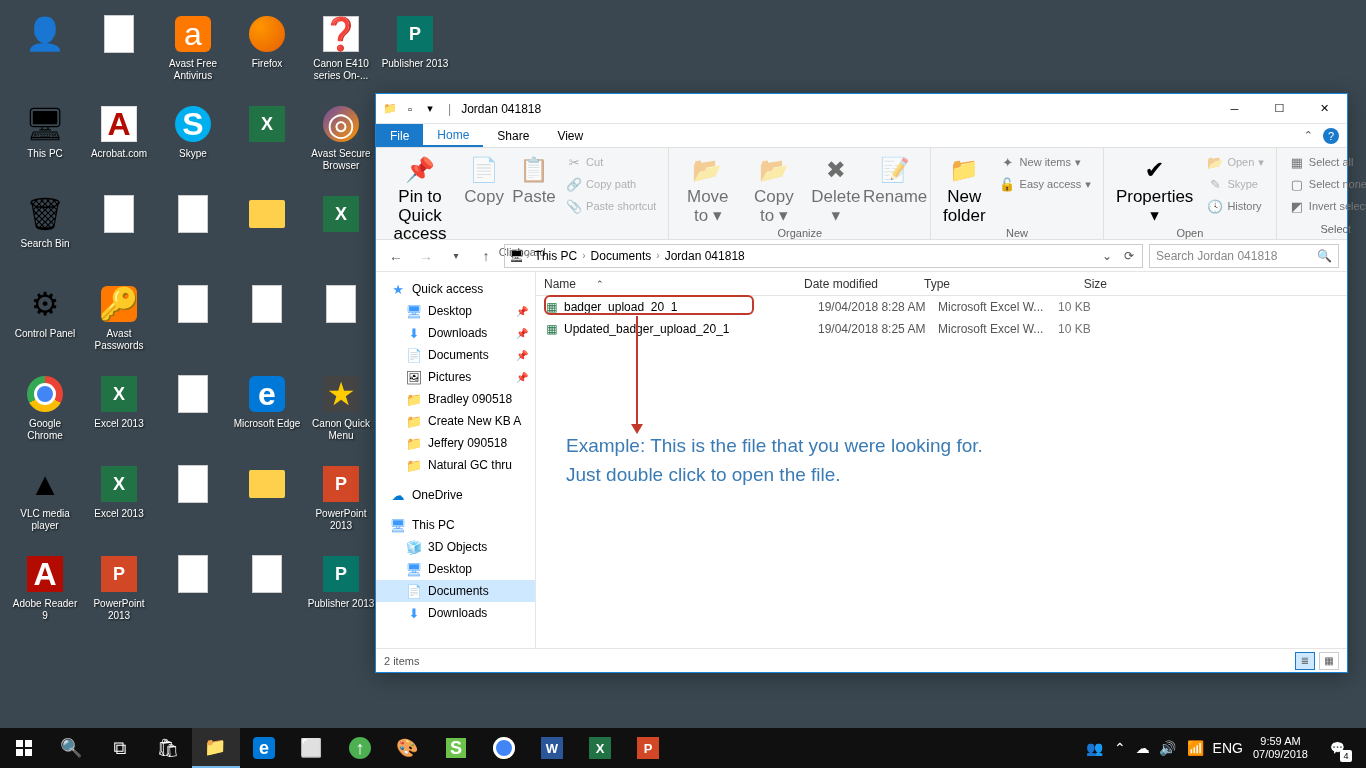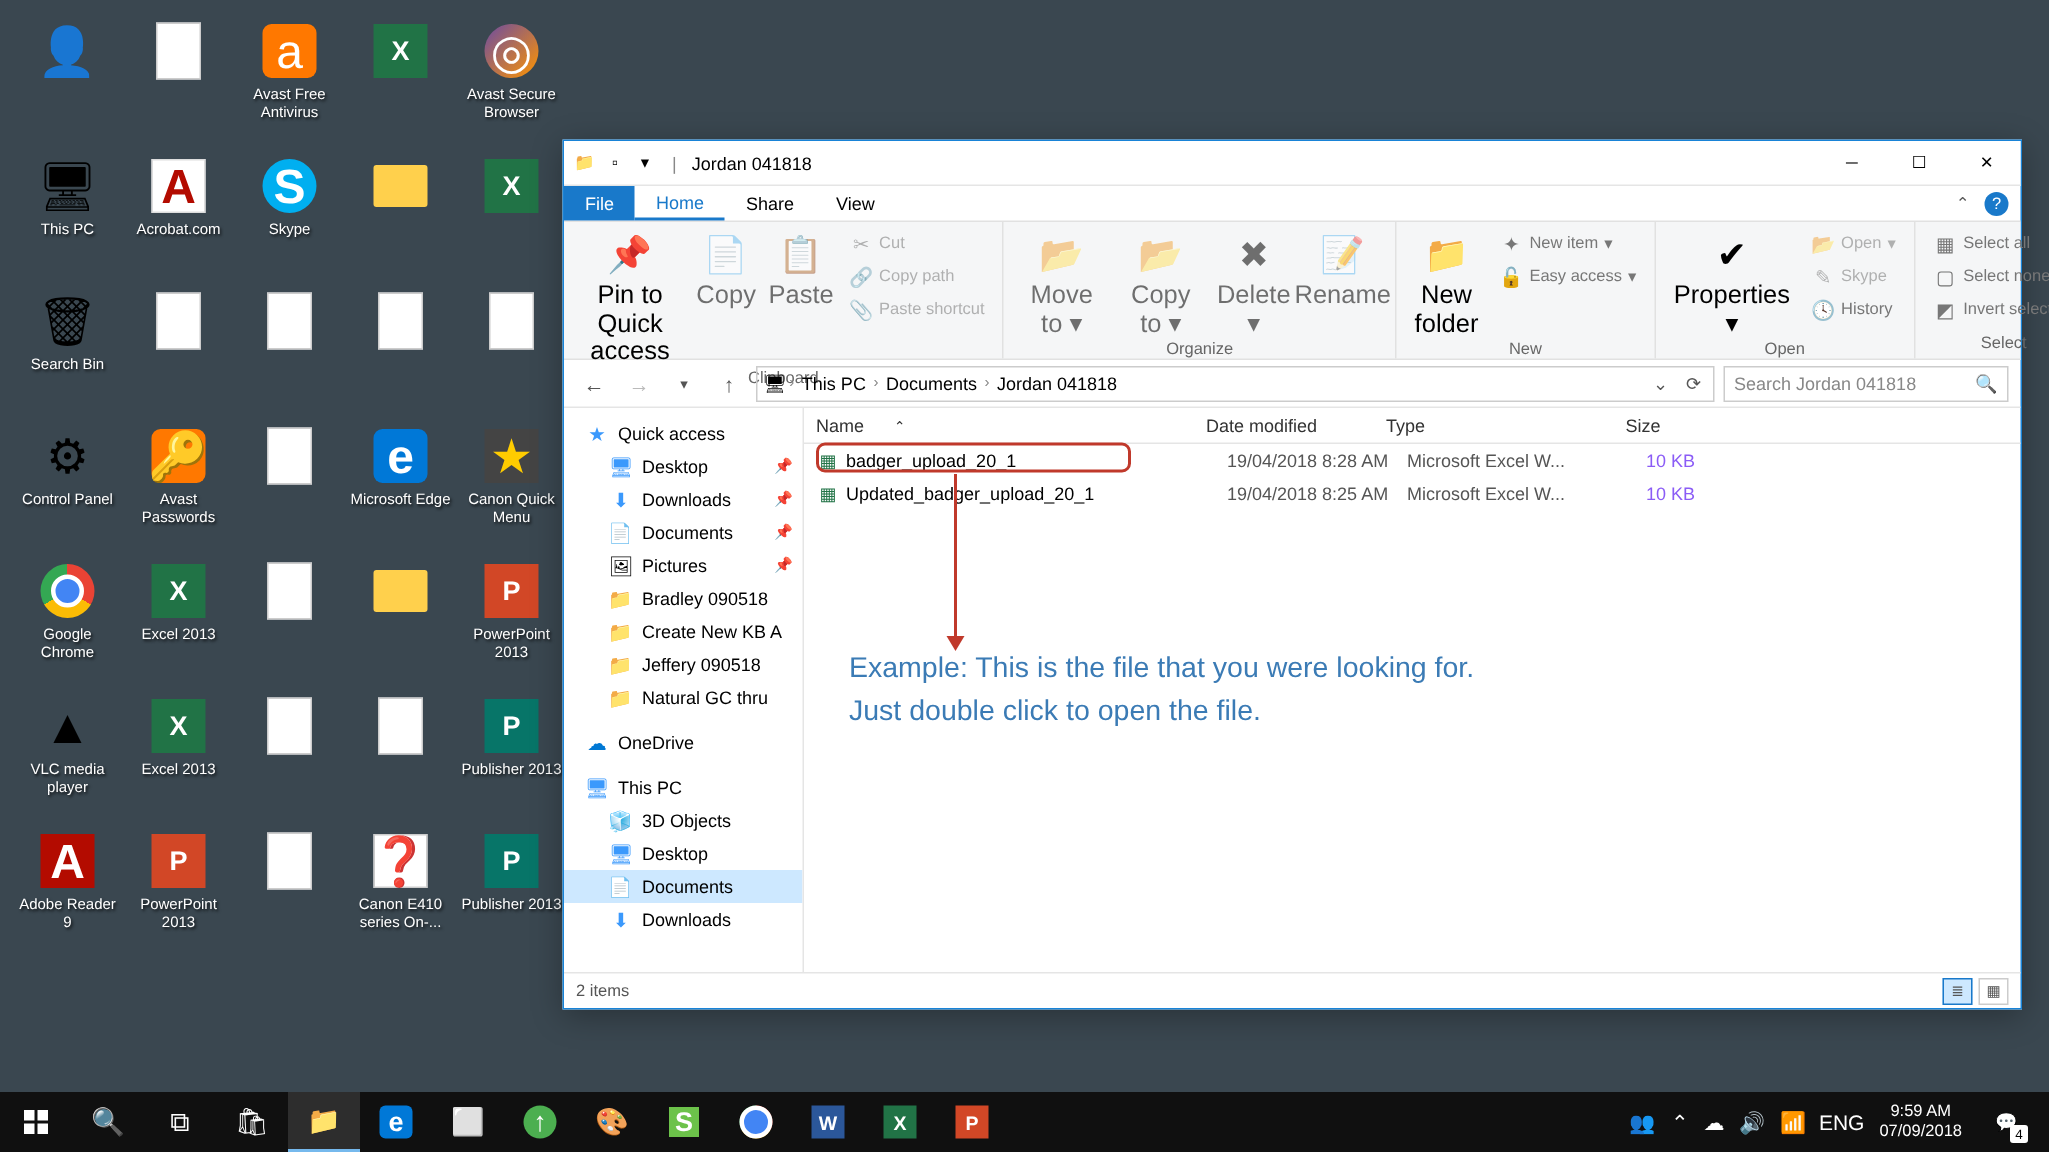--- a/index.html
+++ b/index.html
@@ -67,21 +67,21 @@
 .ch-name { width: 260px; display: flex; align-items: center; gap: 16px; }
 .ch-date { width: 120px; }
 .ch-type { width: 120px; }
 .ch-size { width: 80px; text-align: right; }
 
 .file-list { flex: 1; overflow: auto; }
 .file-row { height: 22px; display: flex; align-items: center; font-size: 12px; cursor: pointer; }
 .fc-name { width: 260px; padding-left: 8px; display: flex; align-items: center; gap: 4px; }
 .fc-date { width: 120px; color: #555; margin-left: 22px; }
 .fc-type { width: 120px; color: #555; overflow: hidden; text-overflow: ellipsis; white-space: nowrap; }
-.fc-size { width: 80px; text-align: right; color: #8b5cf6; padding-right: 8px; }
+.fc-size { width: 80px; color: #737373; padding-right: 8px; }
 .file-ico { width: 16px; height: 16px; display: inline-flex; align-items: center; justify-content: center; }
 
 .annot-box { position: absolute; top: 23px; left: 8px; width: 210px; height: 20px; border: 2px solid #c0392b; border-radius: 6px; pointer-events: none; }
 .annot-arrow { position: absolute; top: 44px; left: 100px; width: 2px; height: 110px; background: #c0392b; pointer-events: none; }
 .annot-arrow::after { content: ''; position: absolute; bottom: -8px; left: -5px; border-left: 6px solid transparent; border-right: 6px solid transparent; border-top: 10px solid #c0392b; }
 .annot-text { position: absolute; top: 160px; left: 30px; color: #3b7bb5; font-size: 19px; line-height: 1.5; pointer-events: none; }
 
 .statusbar { height: 24px; border-top: 1px solid #e5e5e5; display: flex; align-items: center; padding: 0 8px; font-size: 11px; color: #555; }
 .sb-right { margin-left: auto; display: flex; gap: 4px; }
 .sb-view { width: 20px; height: 18px; border: 1px solid #ccc; display: flex; align-items: center; justify-content: center; font-size: 10px; cursor: pointer; }
@@ -229,20 +229,26 @@
         <div class="di-label"></div>
       </div>
       <div class="di">
         <div class="di-icon">
           <div class="ic-doc"></div>
         </div>
         <div class="di-label"></div>
       </div>
       <div class="di">
         <div class="di-icon">
+          <div class="ic-firefox" style="width:36px;height:36px;"></div>
+        </div>
+        <div class="di-label">Firefox</div>
+      </div>
+      <div class="di">
+        <div class="di-icon">
           <span class="ic-excel" style="width:36px;height:36px;display:flex;align-items:center;justify-content:center;">X</span>
         </div>
         <div class="di-label"></div>
       </div>
       <div class="di">
         <div class="di-icon">
           <div class="ic-folder"></div>
         </div>
         <div class="di-label"></div>
       </div>
@@ -404,21 +410,21 @@
         </div>
         <div class="rg-label">Organize</div>
       </div>
       <div class="ribbon-group">
         <div class="rg-content">
           <div class="rbtn-lg">
               <div class="ico">📁</div>
               <div class="lbl">New folder</div>
             </div>
           <div class="rbtn-sm-col">
-            <div class="rbtn-sm"><span class="ico">✦</span><span>New item</span> ▾</div>
+            <div class="rbtn-sm"><span class="ico">✦</span><span>New items</span> ▾</div>
             <div class="rbtn-sm"><span class="ico">🔓</span><span>Easy access</span> ▾</div>
           </div>
         </div>
         <div class="rg-label">New</div>
       </div>
       <div class="ribbon-group">
         <div class="rg-content">
           <div class="rbtn-lg">
               <div class="ico">✔</div>
               <div class="lbl"><span>Properties</span> ▾</div>

